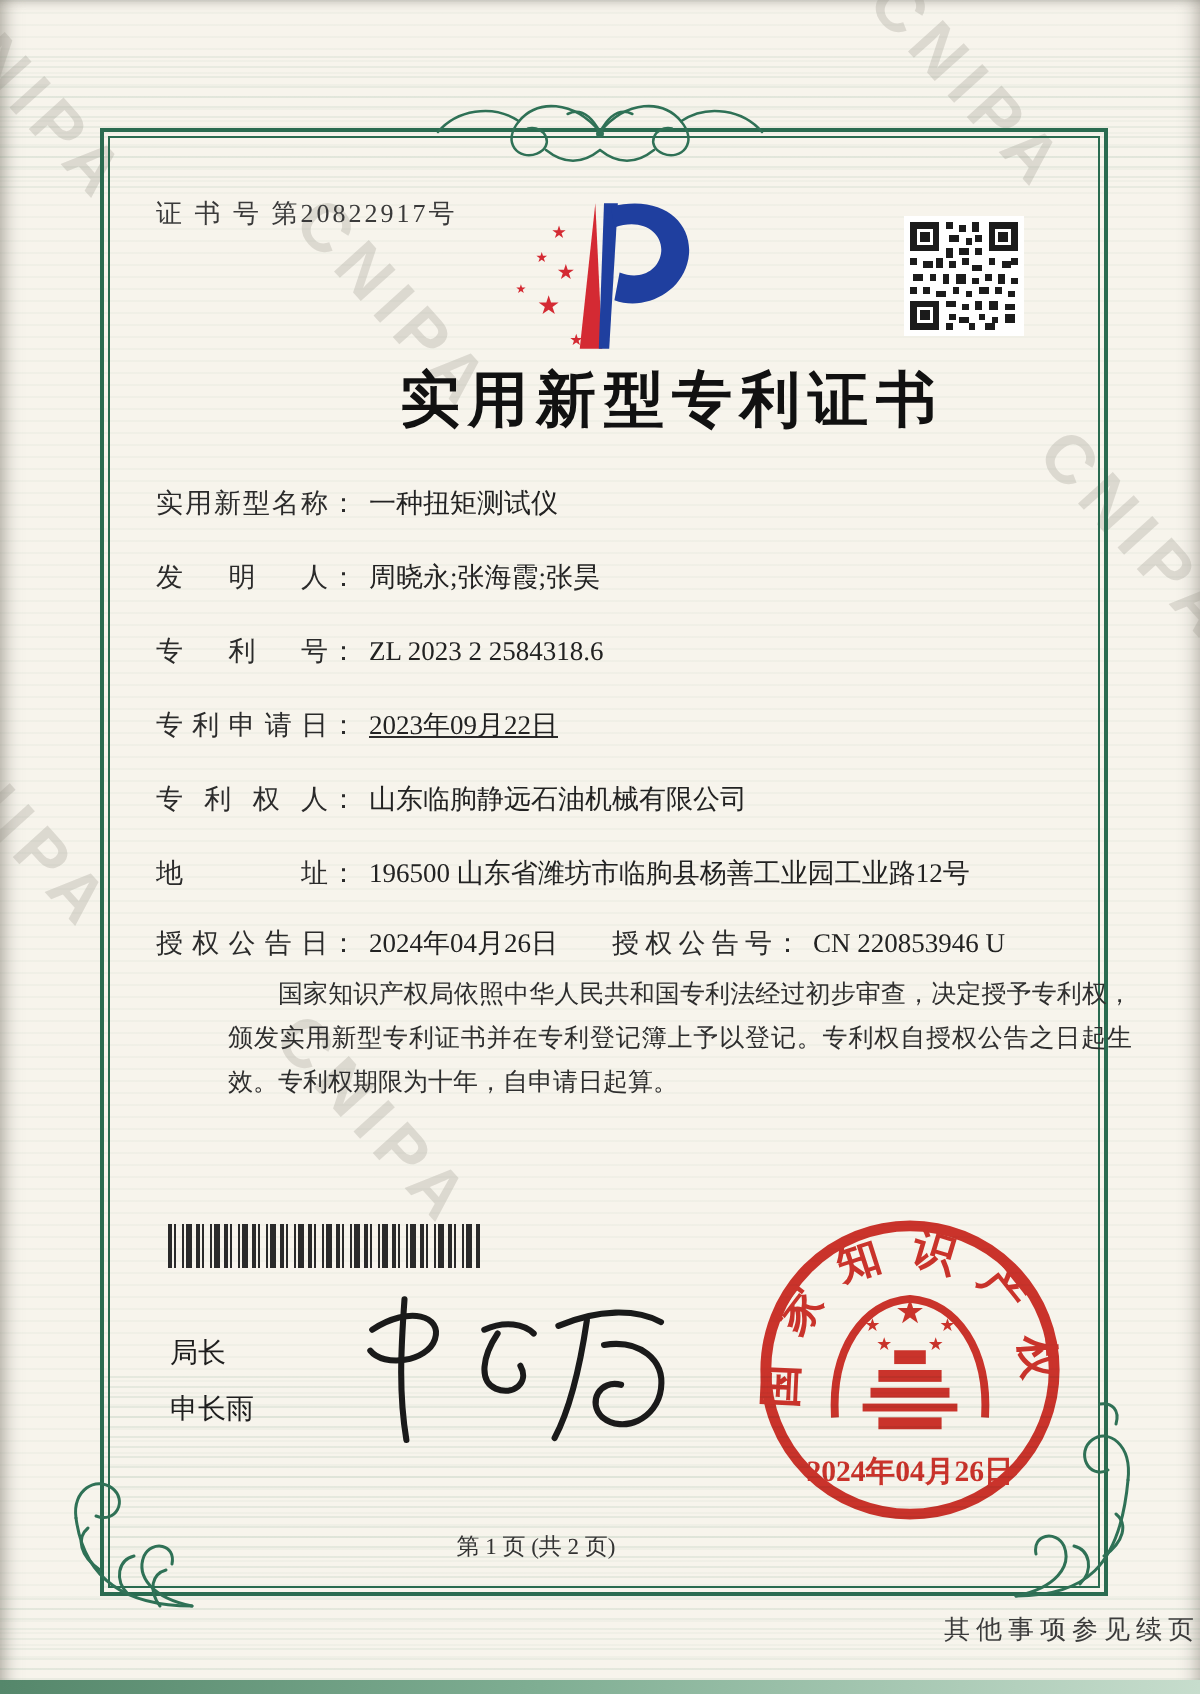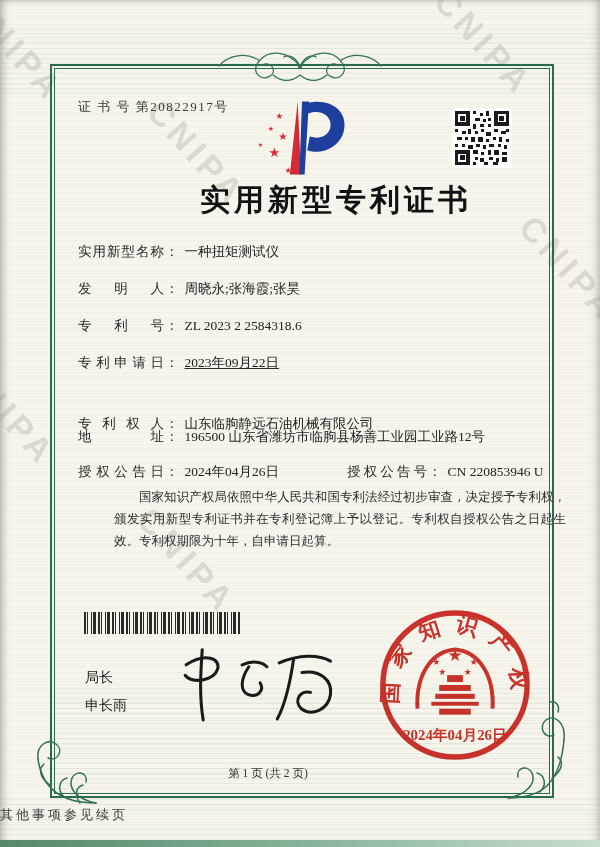--- a/index.html
+++ b/index.html
@@ -53,21 +53,21 @@
     position:absolute;left:0;top:180px;width:600px;
     text-align:center;font-size:30px;font-weight:bold;
     letter-spacing:4px;color:#111;padding-left:36px;
   }
   .fields{position:absolute;left:78px;top:243px;width:460px;font-size:13.5px;}
   .f-row{position:absolute;left:0;white-space:nowrap;}
   .f-label{display:inline-block;width:86px;text-align:justify;text-align-last:justify;color:#2b2b2b;}
   .f-colon{display:inline-block;margin:0 6px 0 1px;}
   .f-value{color:#222;}
   .f-label2{display:inline-block;width:80px;text-align:justify;text-align-last:justify;}
-  .grant-no-pair{position:absolute;left:228px;top:0;white-space:nowrap;margin-left:41px;}
+  .grant-no-pair{position:absolute;left:228px;top:0;white-space:nowrap;}
   .paragraphs{
     position:absolute;left:76px;top:486px;width:452px;
     font-size:12.5px;line-height:22px;text-align:justify;color:#2e2e2e;margin-left:38px;
   }
   .paragraphs p{margin:0 0 8px 0;text-indent:2em;}
   .barcode{
     position:absolute;left:84px;top:612px;width:156px;height:22px;
     background:repeating-linear-gradient(90deg,
       #2a2a2a 0 2px, transparent 2px 3px,
       #2a2a2a 3px 4px, transparent 4px 7px,
@@ -76,21 +76,21 @@
   }
   .officer{position:absolute;left:85px;top:664px;font-size:14px;color:#1e1e1e;line-height:28px;}
   .signature{position:absolute;left:150px;top:638px;width:190px;height:86px;}
   .seal{position:absolute;left:376px;top:606px;width:158px;height:158px;
     mix-blend-mode:multiply;opacity:.95;}
   .page-number{
     position:absolute;left:0;top:766px;width:536px;text-align:center;
     font-size:11.5px;color:#333;
   }
   .continuation{
-    position:absolute;left:0;top:806px;width:600px;text-align:left;
+    position:absolute;left:0;top:806px;width:600px;text-align:right;
     font-size:13px;letter-spacing:3px;color:#3b3b3b;
   }
   .ornament-top{position:absolute;left:210px;top:47px;width:180px;height:38px;}
   .corner-bl{position:absolute;left:28px;top:733px;width:72px;height:76px;}
   .corner-br{position:absolute;left:502px;top:700px;width:72px;height:104px;transform:scaleX(-1);}
 </style>
 </head>
 <body>
 
 <div class="page">
@@ -222,21 +222,21 @@
     </div>
     <div class="f-row" style="top:37px;">
       <span class="f-label">发明人</span><span class="f-colon">：</span><span class="f-value">周晓永;张海霞;张昊</span>
     </div>
     <div class="f-row" style="top:74px;">
       <span class="f-label">专利号</span><span class="f-colon">：</span><span class="f-value">ZL 2023 2 2584318.6</span>
     </div>
     <div class="f-row" style="top:111px;text-decoration:underline;">
       <span class="f-label">专利申请日</span><span class="f-colon">：</span><span class="f-value">2023年09月22日</span>
     </div>
-    <div class="f-row" style="top:148px;margin-top:24px;">
+    <div class="f-row" style="top:148px;">
       <span class="f-label">专利权人</span><span class="f-colon">：</span><span class="f-value">山东临朐静远石油机械有限公司</span>
     </div>
     <div class="f-row" style="top:185px;">
       <span class="f-label">地址</span><span class="f-colon">：</span><span class="f-value">196500 山东省潍坊市临朐县杨善工业园工业路12号</span>
     </div>
     <div class="f-row" style="top:220px;">
       <span class="f-label">授权公告日</span><span class="f-colon">：</span><span class="f-value">2024年04月26日</span>
       <span class="grant-no-pair">
         <span class="f-label2">授权公告号</span><span class="f-colon">：</span><span class="f-value">CN 220853946 U</span>
       </span>

